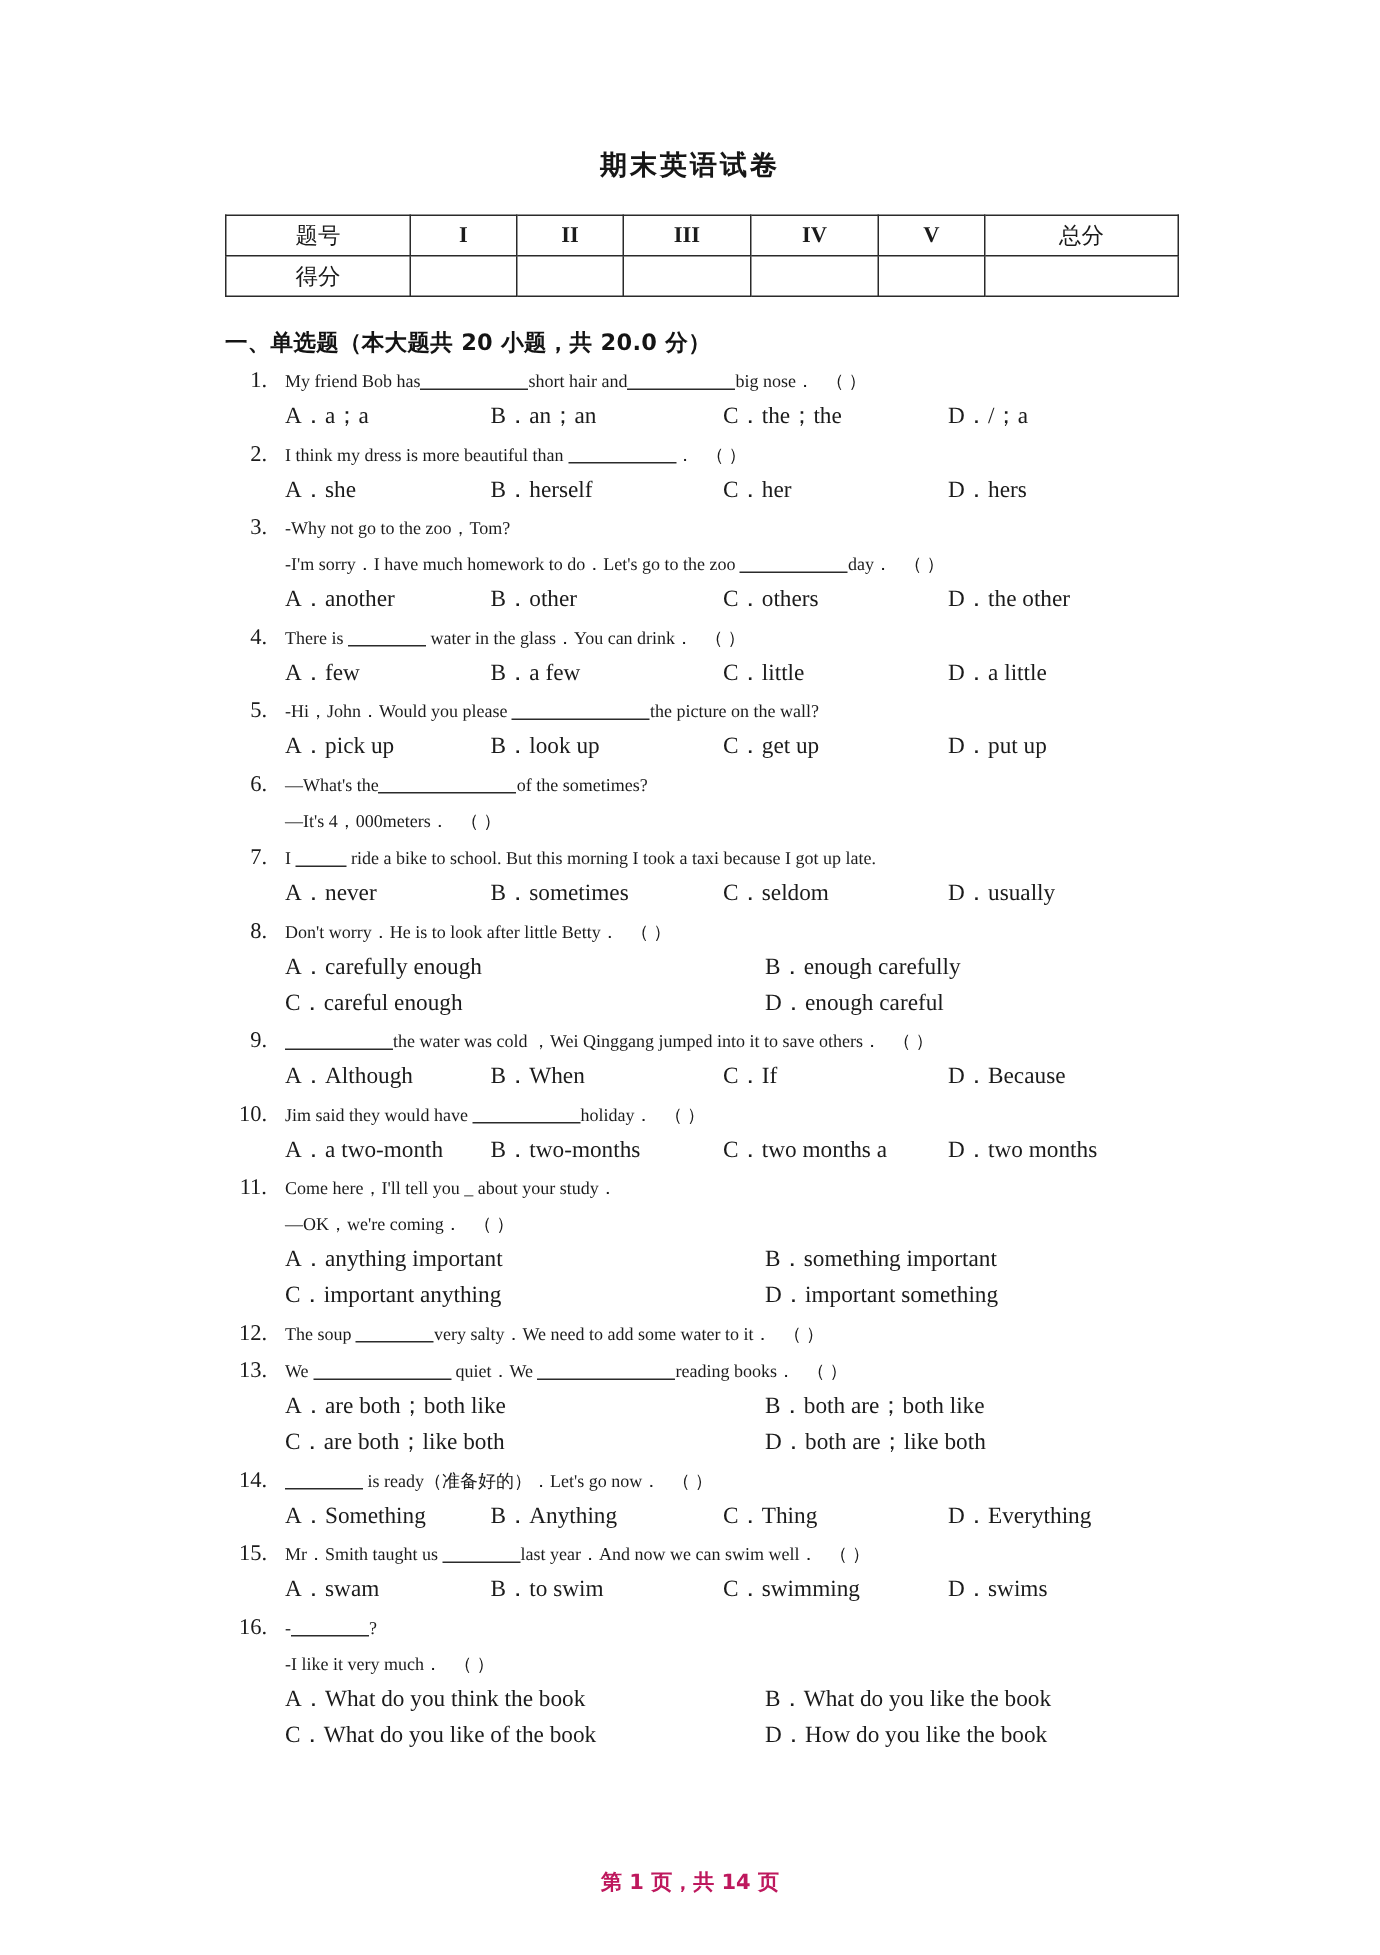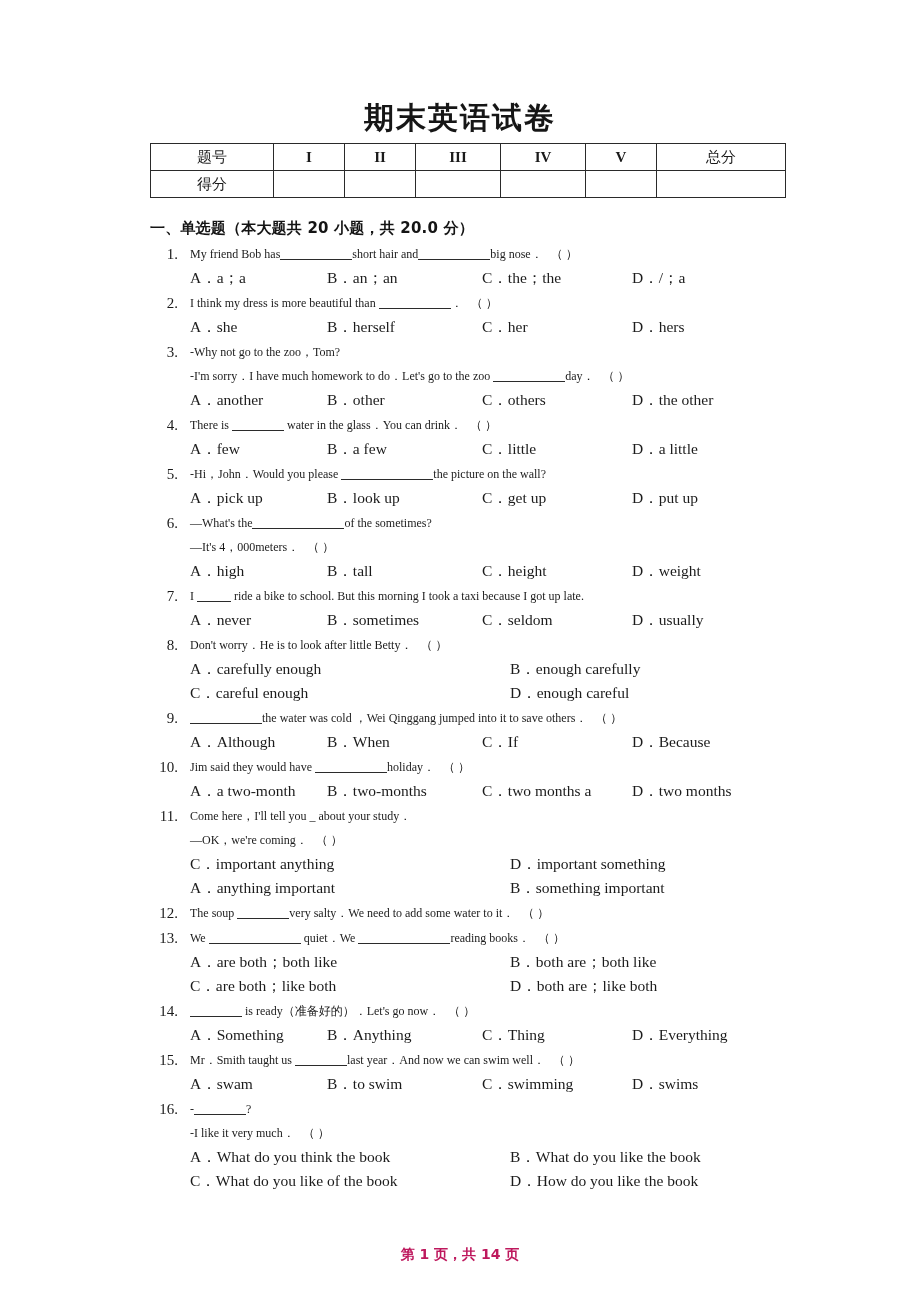--- a/index.html
+++ b/index.html
@@ -24,21 +24,21 @@
 
   
   .doc-title {
     position: absolute;
     left: 0;
     top: 98px;
     width: 920px;
     text-align: center;
     font-family: "DejaVu Sans", "Liberation Sans", sans-serif;
     font-weight: bold;
-    font-size: 30px;
+    font-size: 18px;
     letter-spacing: 2px;
     color: #161616;
   }
 
   
   .score-table {
     position: absolute;
     left: 150px;
     top: 143px;
     width: 628px;
@@ -263,26 +263,20 @@
     </div>
 
     <div class="q">
       <div class="q-line">
         <span class="q-num">6.</span>
         <span class="q-text"><span>—What's the</span><span class="blank b-xl"></span><span>of the sometimes?</span></span>
       </div>
       <div class="q-line q-cont">
         <span class="q-text"><span>—It's 4，000meters．</span><span class="paren">（      ）</span></span>
       </div>
-      <div class="opts">
-        <span class="opt c1">A．high</span>
-        <span class="opt c2">B．tall</span>
-        <span class="opt c3">C．height</span>
-        <span class="opt c4">D．weight</span>
-      </div>
     </div>
 
     <div class="q">
       <div class="q-line">
         <span class="q-num">7.</span>
         <span class="q-text"><span>I</span>&nbsp;<span class="blank b-s"></span>&nbsp;<span>ride a bike to school. But this morning I took a taxi because I got up late.</span></span>
       </div>
       <div class="opts">
         <span class="opt c1">A．never</span>
         <span class="opt c2">B．sometimes</span>
@@ -334,26 +328,26 @@
 
     <div class="q">
       <div class="q-line">
         <span class="q-num">11.</span>
         <span class="q-text">Come here，I'll tell you _ about your study．</span>
       </div>
       <div class="q-line q-cont">
         <span class="q-text"><span>—OK，we're coming．</span><span class="paren">（      ）</span></span>
       </div>
       <div class="opts two-col">
+        <span class="opt h1">A．anything important</span>
+        <span class="opt h2">B．something important</span>
+      </div>
+      <div class="opts two-col">
         <span class="opt h1">C．important anything</span>
         <span class="opt h2">D．important something</span>
-      </div>
-      <div class="opts two-col">
-        <span class="opt h1">A．anything important</span>
-        <span class="opt h2">B．something important</span>
       </div>
     </div>
 
     <div class="q">
       <div class="q-line">
         <span class="q-num">12.</span>
         <span class="q-text"><span>The soup</span>&nbsp;<span class="blank b-m"></span><span>very salty．We need to add some water to it．</span><span class="paren">（      ）</span></span>
       </div>
     </div>
 

